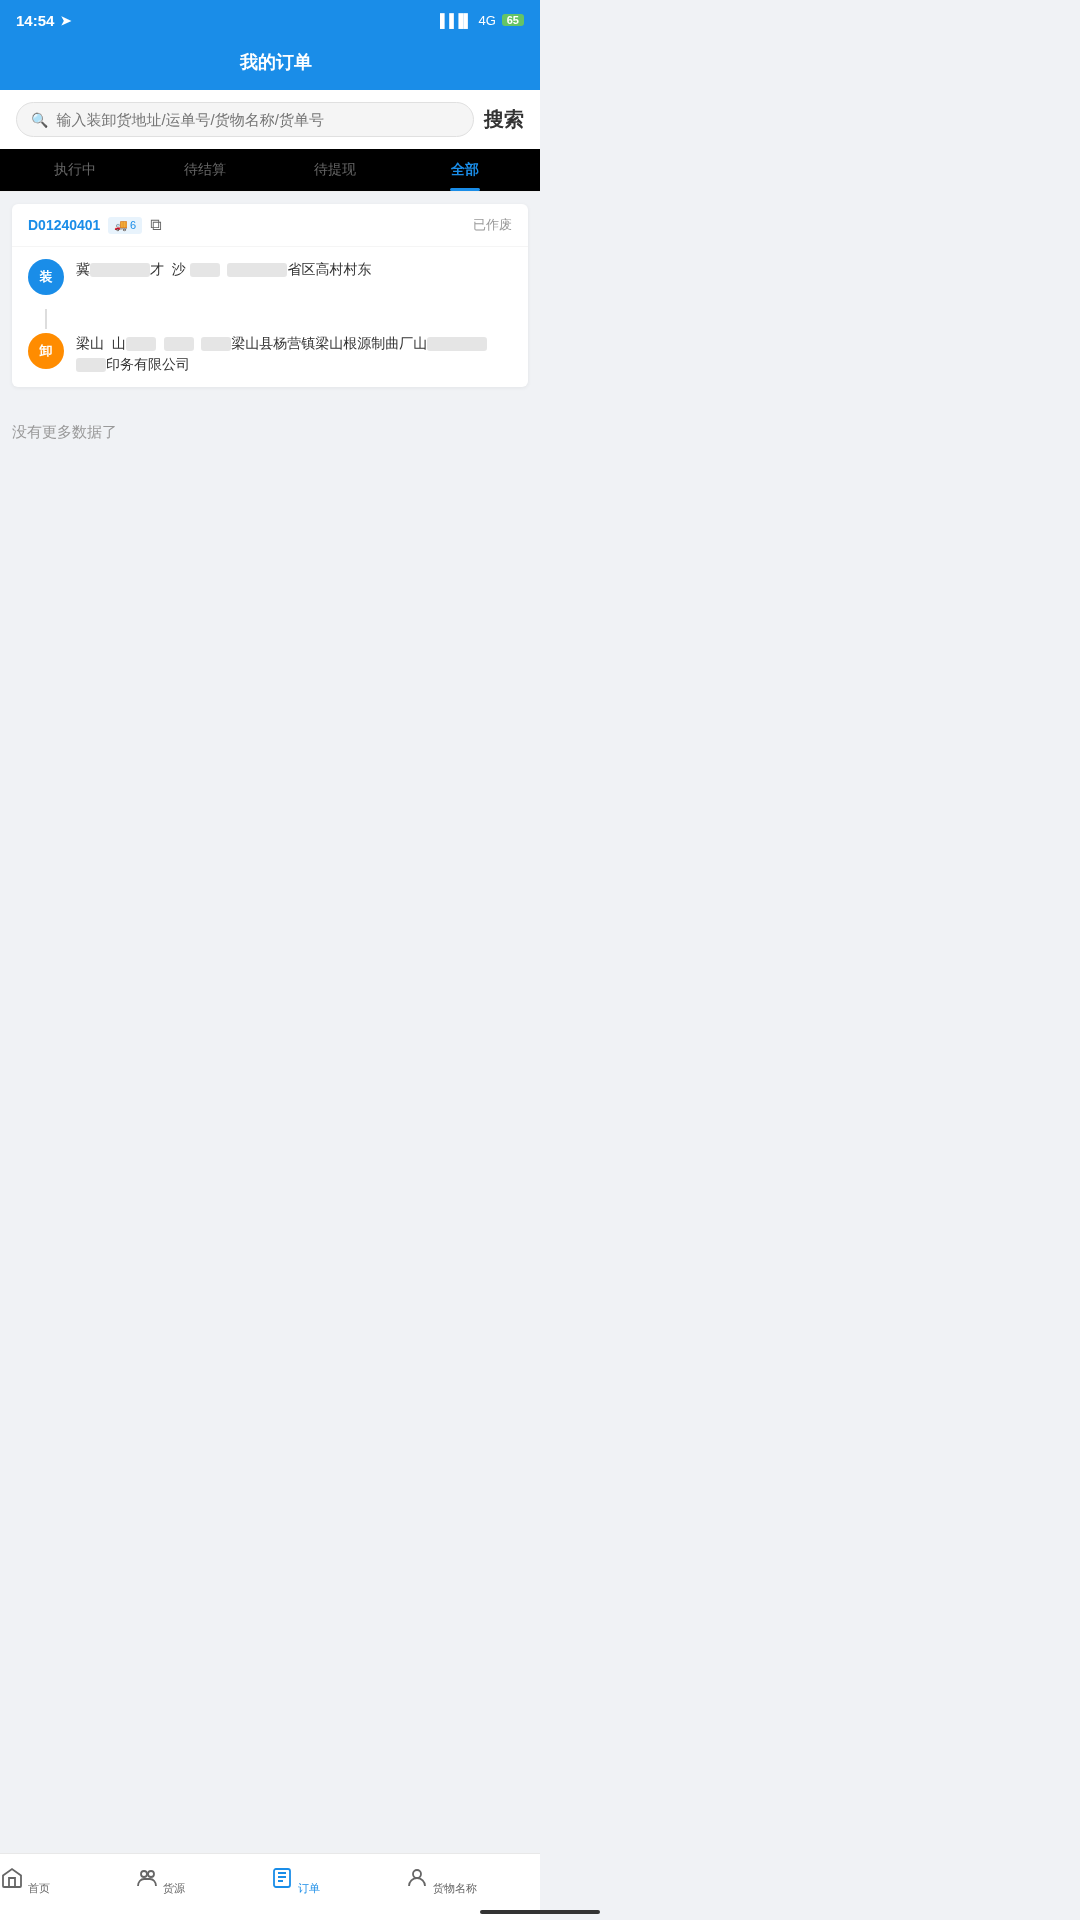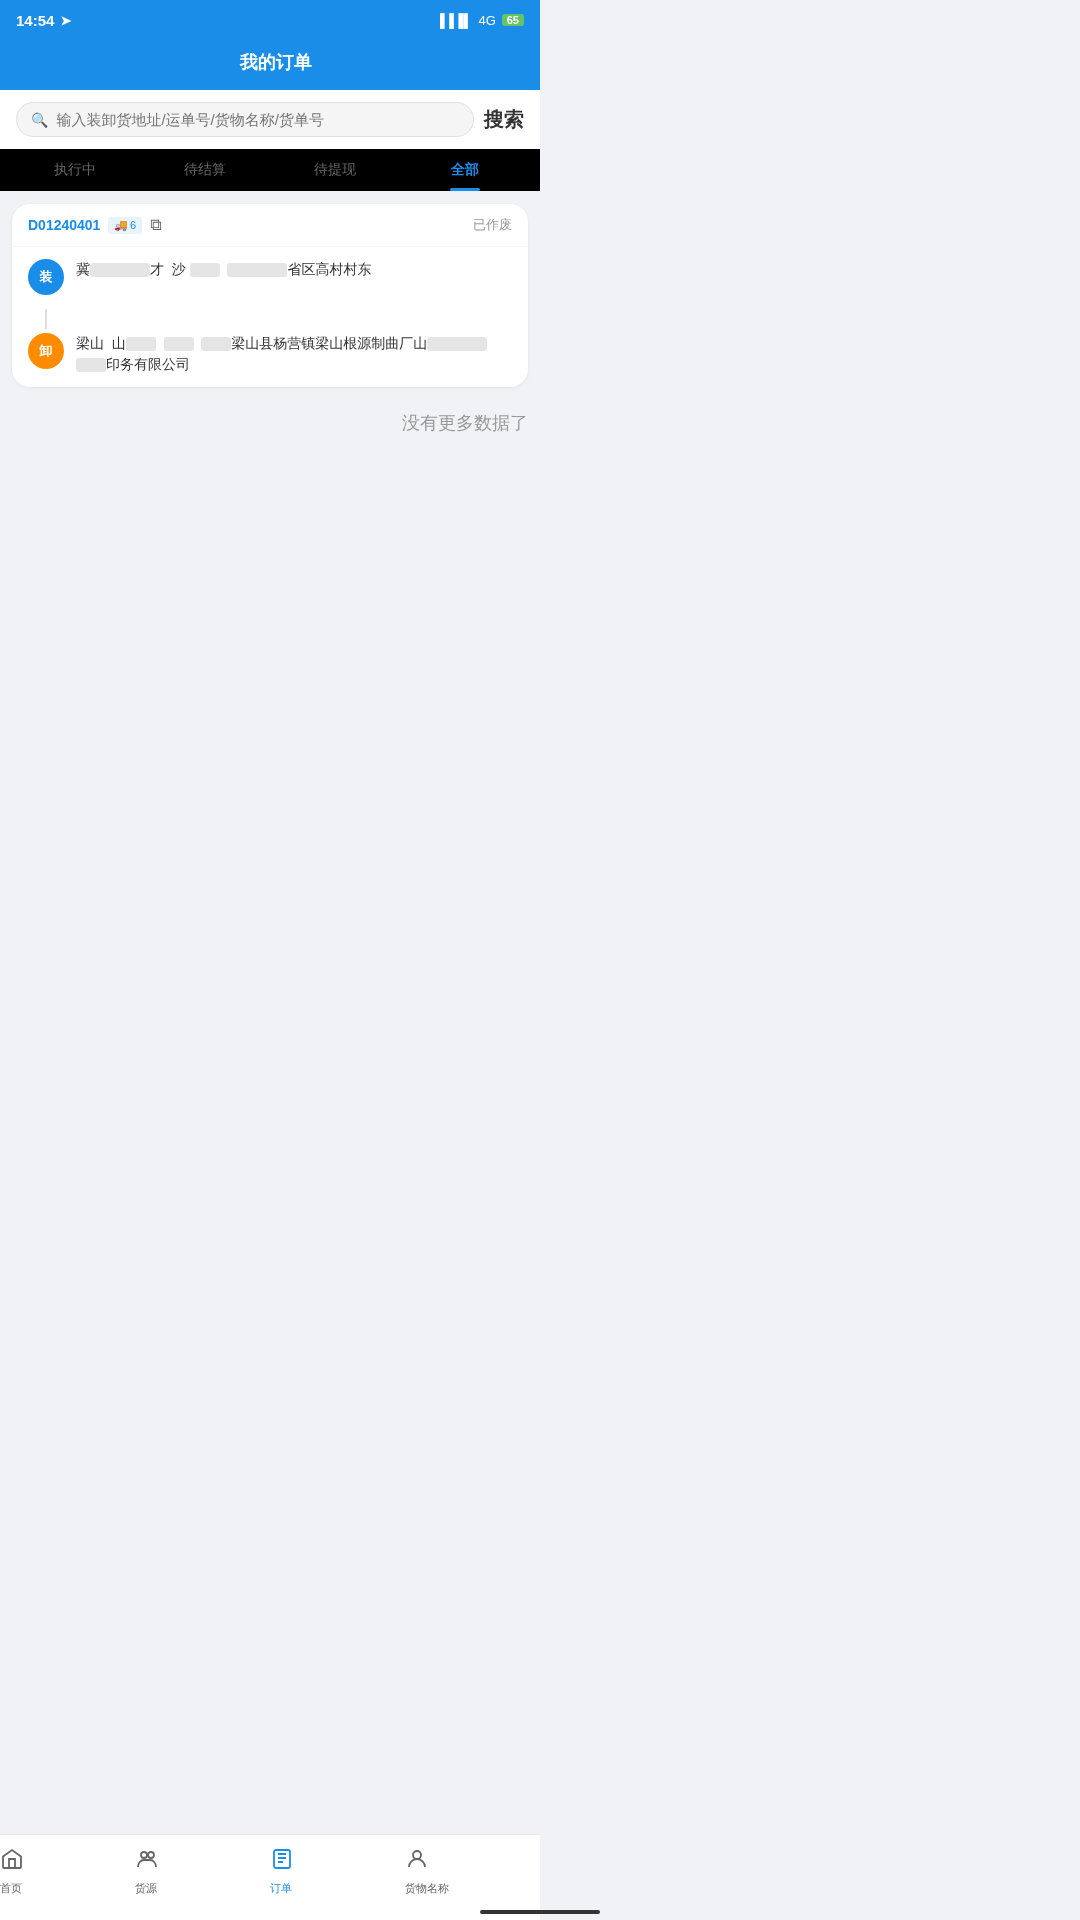--- a/index.html
+++ b/index.html
@@ -134,22 +134,23 @@
     
     .content {
       padding: 12px;
       background: #f0f2f5;
       min-height: 600px;
     }
 
     
     .order-card {
       background: white;
-      border-radius: 18px;
+      border-radius: 6px;
       overflow: hidden;
+      margin-bottom: 12px;
       box-shadow: 0 1px 4px rgba(0,0,0,0.06);
     }
     .order-card-header {
       display: flex;
       justify-content: space-between;
       align-items: center;
       padding: 12px 16px;
       border-bottom: 1px solid #f5f5f5;
     }
     .order-id-wrap {
@@ -251,42 +252,42 @@
     .detail-value {
       color: #333;
       flex: 1;
     }
     .detail-value.link {
       color: #1a8de8;
     }
 
     
     .no-more {
-      text-align: right;
+      text-align: left;
       padding: 24px 0;
       color: #999;
-      font-size: 18px;
+      font-size: 15px;
     }
 
     
     .bottom-nav {
       position: fixed;
       bottom: 0;
       left: 0;
       width: 540px;
       background: white;
       border-top: 1px solid #e8e8e8;
       display: flex;
       padding: 8px 0 20px 0;
     }
     .nav-item {
       flex: 1;
       display: flex;
-      flex-direction: column;
-      align-items: flex-start;
+      flex-direction: row;
+      align-items: flex-end;
       gap: 4px;
       cursor: pointer;
       padding: 4px 0;
     }
     .nav-icon {
       font-size: 22px;
       color: #666;
     }
     .nav-item.active .nav-icon {
       color: #1a8de8;

